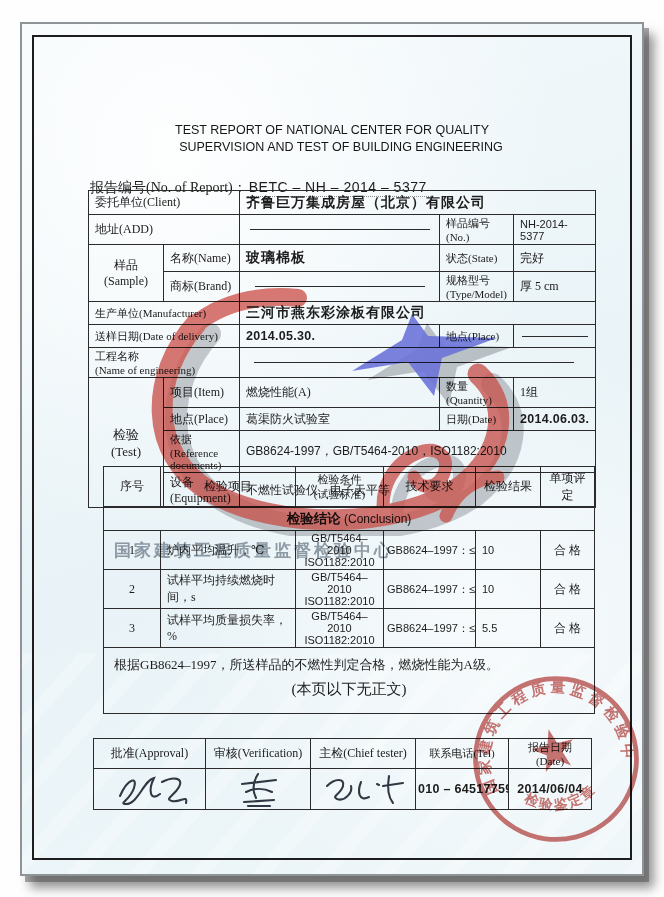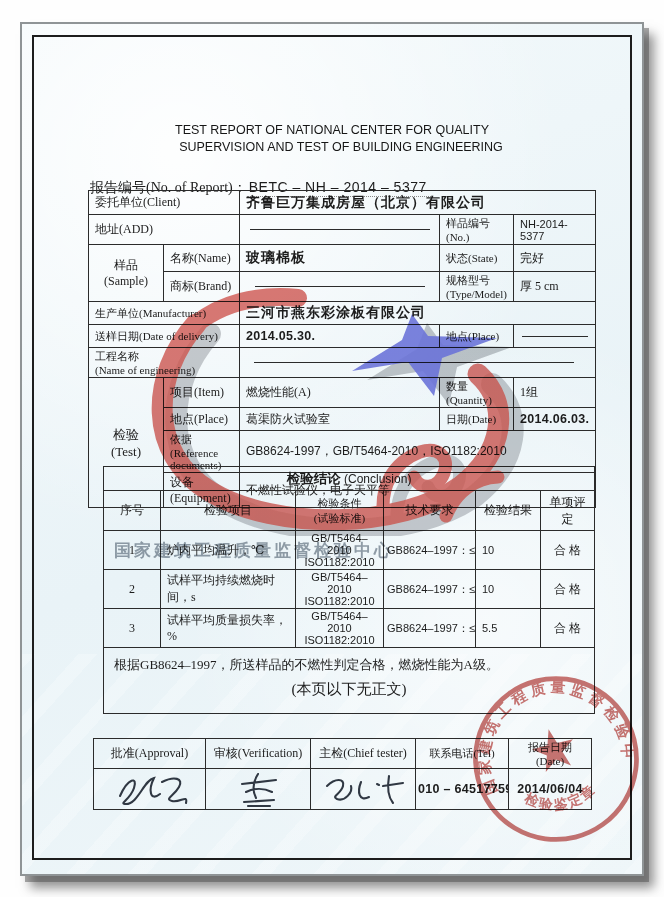--- a/index.html
+++ b/index.html
@@ -156,33 +156,33 @@
       <table class="t-concl">
         <colgroup>
             <col style="width:57px">
             <col style="width:135px">
             <col style="width:88px">
             <col style="width:92px">
             <col style="width:65px">
             <col style="width:54px">
           </colgroup>
         <tbody>
-            <tr style="height:24px">
-          <td colspan="6" class="ctr">
-            <span class="sec-title">检验结论</span><span class="sec-en"> (Conclusion)</span>
-          </td>
-        </tr>
-        <tr style="height:40px">
+            <tr style="height:40px">
           <td class="ctr">序号</td>
           <td class="ctr">检验项目</td>
           <td class="ctr preline small">检验条件
 (试验标准)</td>
           <td class="ctr">技术要求</td>
           <td class="ctr">检验结果</td>
           <td class="ctr">单项评定</td>
+        </tr>
+        <tr style="height:24px">
+          <td colspan="6" class="ctr">
+            <span class="sec-title">检验结论</span><span class="sec-en"> (Conclusion)</span>
+          </td>
         </tr>
         <tr style="height:37px">
           <td class="ctr">1</td>
           <td>炉内平均温升，℃</td>
           <td class="ctr preline numlight">GB/T5464–2010
 ISO1182:2010</td>
           <td class="numlight" style="white-space:nowrap;padding:1px 3px">GB8624–1997：≤50</td>
           <td class="numlight">10</td>
           <td class="ctr">合 格</td>
         </tr>

